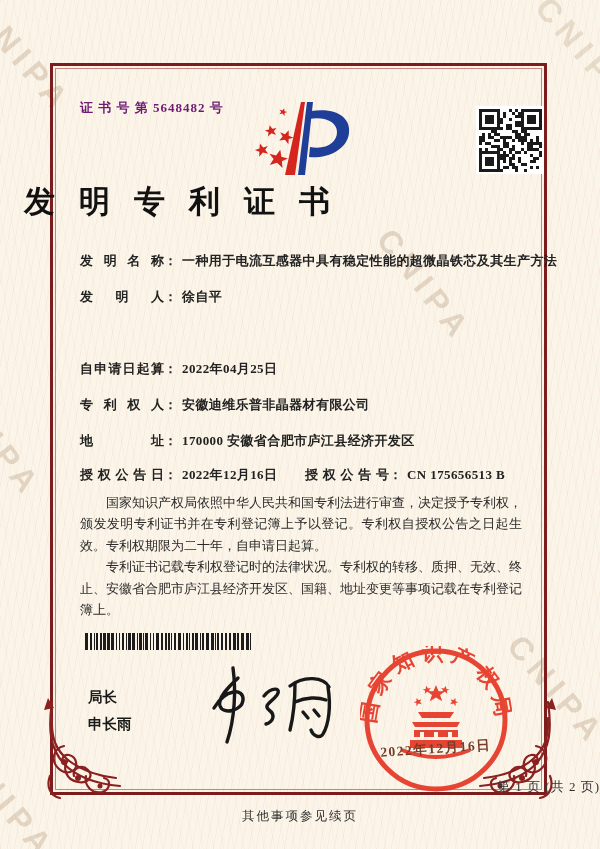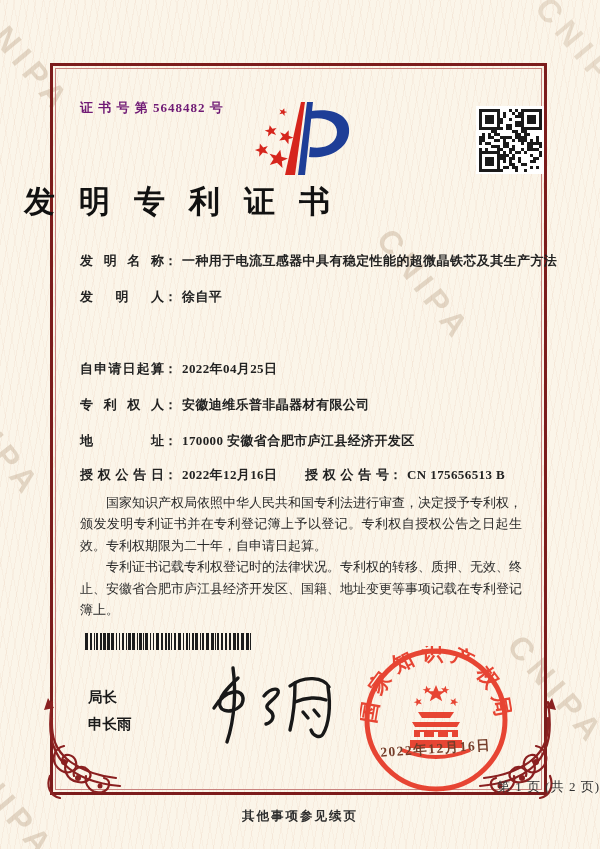--- a/index.html
+++ b/index.html
@@ -74,21 +74,21 @@
     font-size: 14.5px; font-weight: bold; color: #1a1a1a; line-height: 27px;
   }
   .signature { position: absolute; left: 192px; top: 662px; }
   .seal { position: absolute; left: 360px; top: 646px; opacity: 0.95; }
   .page-info {
     position: absolute; left: 0; top: 778px; width: 100%; text-align: right;
     font-size: 13px; color: #333; font-weight: 400; letter-spacing: 1px;
   }
   .footer-note {
     position: absolute; left: 0; top: 808px; width: 100%; text-align: center;
-    font-size: 12.5px; color: #2e2e2e; font-weight: 700; letter-spacing: 2px;
+    font-size: 12.5px; color: #2e2e2e; font-weight: 400; letter-spacing: 2px;
   }
 </style>
 </head>
 <body>
 
 <div class="page">
 
   <div class="wm" style="left:-6px; top:-4px; transform:rotate(50deg); transform-origin:left top;">CNIPA</div>
   <div class="wm" style="left:556px; top:-10px; transform:rotate(50deg); transform-origin:left top; opacity:.8;">CNIPA</div>
   <div class="wm" style="left:398px; top:222px; transform:rotate(52deg); transform-origin:left top;">CNIPA</div>

